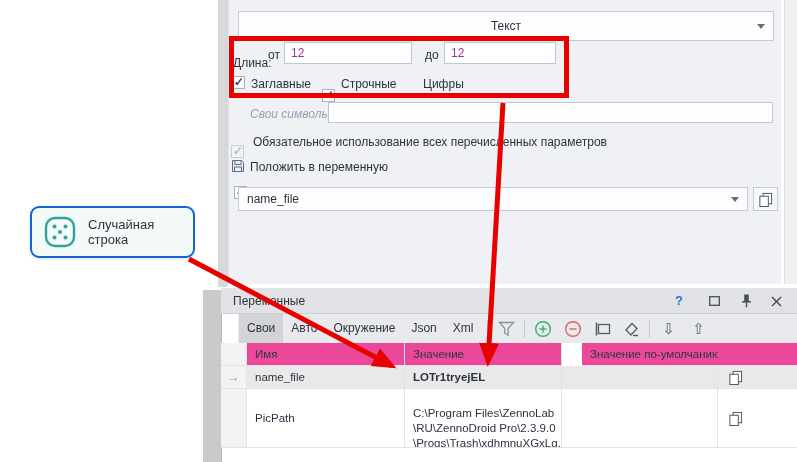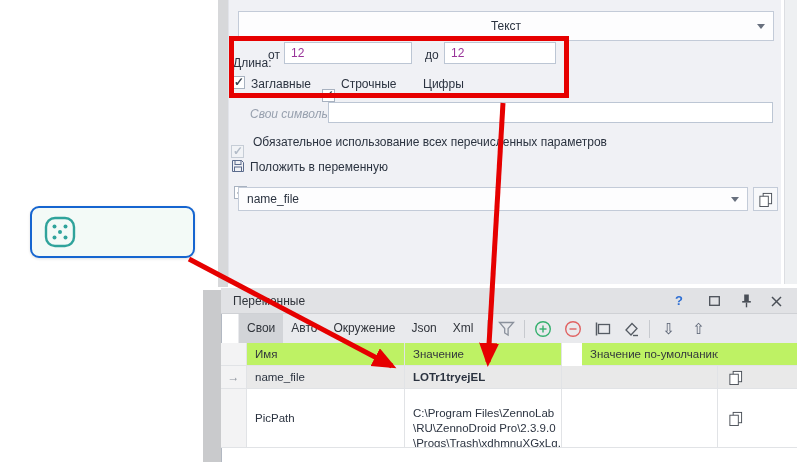--- a/index.html
+++ b/index.html
@@ -46,21 +46,21 @@
   .tabstrip{left:238px;top:314px;width:576px;height:29px;background:#e9eaed;display:flex;align-items:center;padding-left:1px;box-sizing:border-box;}
   .tab{height:29px;line-height:29px;padding:0 8px;font-size:12px;color:#30343b;}
   .tab.active{background:#d2d4d8;}
   .tsep{width:1px;height:18px;background:#c7cacf;margin:0 6px;}
   .tbtn{width:24px;height:24px;display:flex;align-items:center;justify-content:center;}
   .glyph-arrow{font-size:15px;color:#596273;line-height:1;}
 
   
   .grid-cell{position:absolute;box-sizing:border-box;border-right:1px solid #e1e3e6;border-bottom:1px solid #e1e3e6;
              font-size:11.5px;display:flex;align-items:center;padding-left:8px;overflow:hidden;}
-  .hdr{background:#bef264;color:#33373d;}
+  .hdr{background:#ec4899;color:#33373d;}
   .rowhdr{background:#f3f3f4;justify-content:center;padding-left:0;}
   .sel{background:#e9e9e9;}
   .pathcell{align-items:flex-start;padding-top:17px;line-height:15px;word-break:break-all;display:block;}
   .copycell{border-right:none;padding-left:10px;}
   .row-arrow{color:#8f959e;font-size:12px;}
 
   .arrows{left:0;top:0;width:797px;height:462px;z-index:50;pointer-events:none;}
 </style>
 </head>
 <body>
@@ -120,20 +120,21 @@
   <span style="display:flex;">
     <svg width="34" height="34" viewBox="0 0 34 34">
         <rect x="3" y="3" width="28" height="28" rx="9" fill="none" stroke="#2fa39b" stroke-width="2.4"></rect>
         <circle cx="11.5" cy="11.5" r="2" fill="#2fa39b"></circle>
         <circle cx="22.5" cy="11.5" r="2" fill="#2fa39b"></circle>
         <circle cx="17" cy="17" r="2" fill="#2fa39b"></circle>
         <circle cx="11.5" cy="22.5" r="2" fill="#2fa39b"></circle>
         <circle cx="22.5" cy="22.5" r="2" fill="#2fa39b"></circle>
       </svg>
   </span>
+  <span class="block-label">Случайная строка</span>
 </div>
 
 <div class="abs vars"></div>
 <div class="abs titlebar"></div>
 <div class="abs title-text">Переменные</div>
 <div class="abs help">?</div>
 <div class="abs winbtn" style="left:706px;">
   <svg width="11" height="10" viewBox="0 0 11 10">
       <rect x="0.7" y="0.7" width="9.6" height="8.6" fill="none" stroke="#4a4f57" stroke-width="1.3"></rect>
     </svg>

